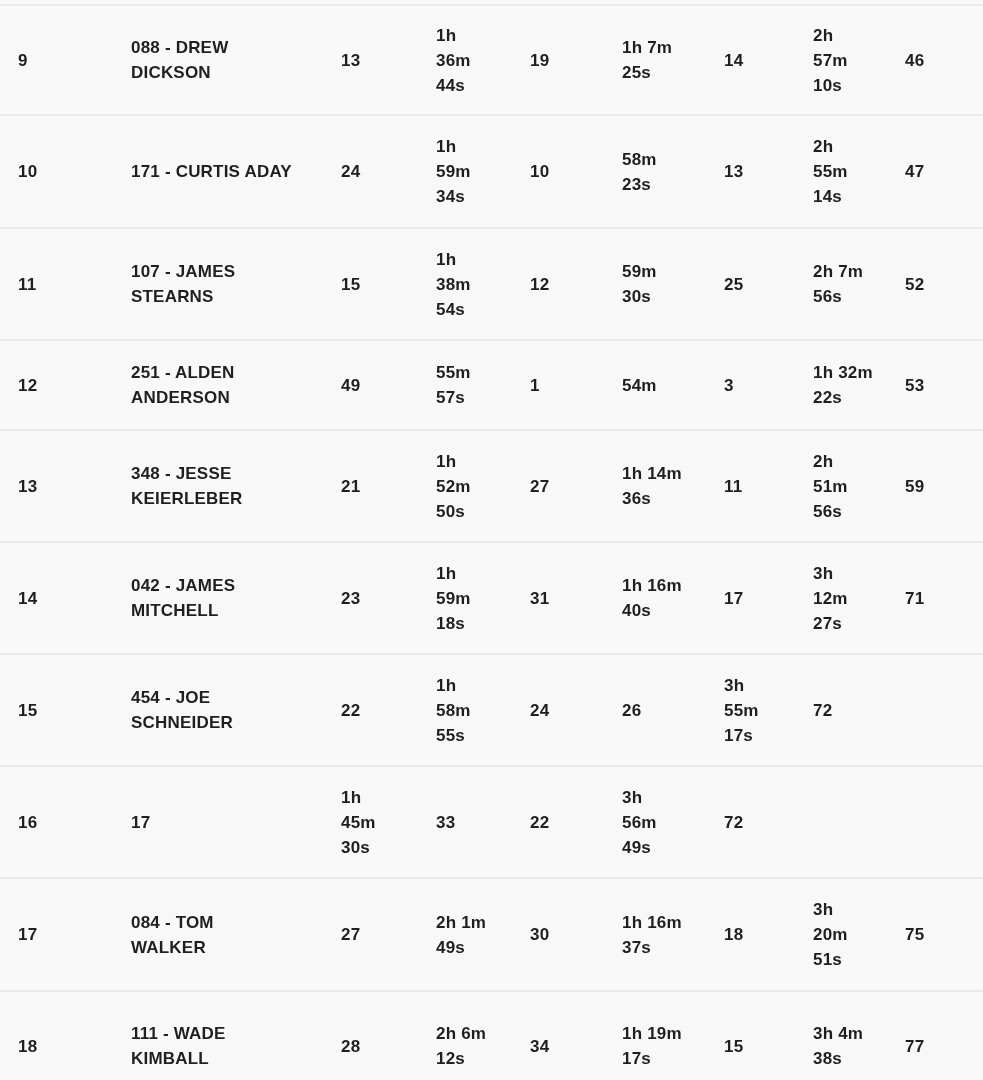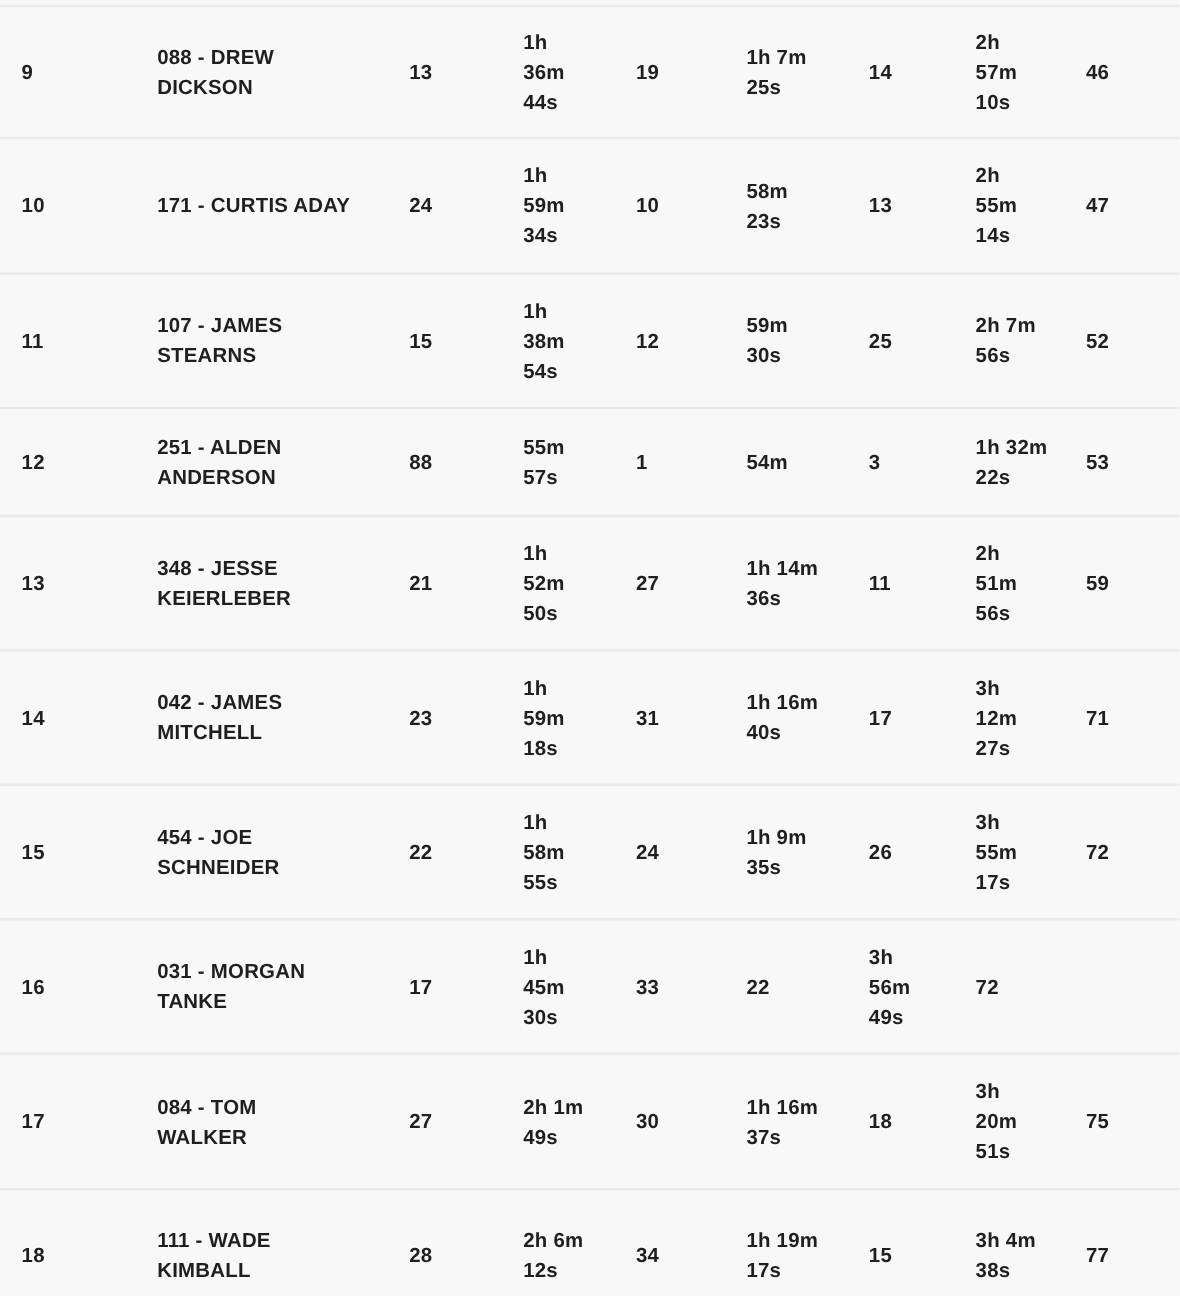--- a/index.html
+++ b/index.html
@@ -100,21 +100,21 @@
     <div class="cell">25</div>
     <div class="cell">2h 7m
 56s</div>
     <div class="cell">52</div>
   </div>
 
   <div class="row">
     <div class="cell">12</div>
     <div class="cell">251 - ALDEN
 ANDERSON</div>
-    <div class="cell">88</div>
+    <div class="cell">49</div>
     <div class="cell">55m
 57s</div>
     <div class="cell">1</div>
     <div class="cell">54m</div>
     <div class="cell">3</div>
     <div class="cell">1h 32m
 22s</div>
     <div class="cell">53</div>
   </div>
 
@@ -156,33 +156,29 @@
 
   <div class="row">
     <div class="cell">15</div>
     <div class="cell">454 - JOE
 SCHNEIDER</div>
     <div class="cell">22</div>
     <div class="cell">1h
 58m
 55s</div>
     <div class="cell">24</div>
-    <div class="cell">1h 9m
-35s</div>
     <div class="cell">26</div>
     <div class="cell">3h
 55m
 17s</div>
     <div class="cell">72</div>
   </div>
 
   <div class="row">
     <div class="cell">16</div>
-    <div class="cell">031 - MORGAN
-TANKE</div>
     <div class="cell">17</div>
     <div class="cell">1h
 45m
 30s</div>
     <div class="cell">33</div>
     <div class="cell">22</div>
     <div class="cell">3h
 56m
 49s</div>
     <div class="cell">72</div>

